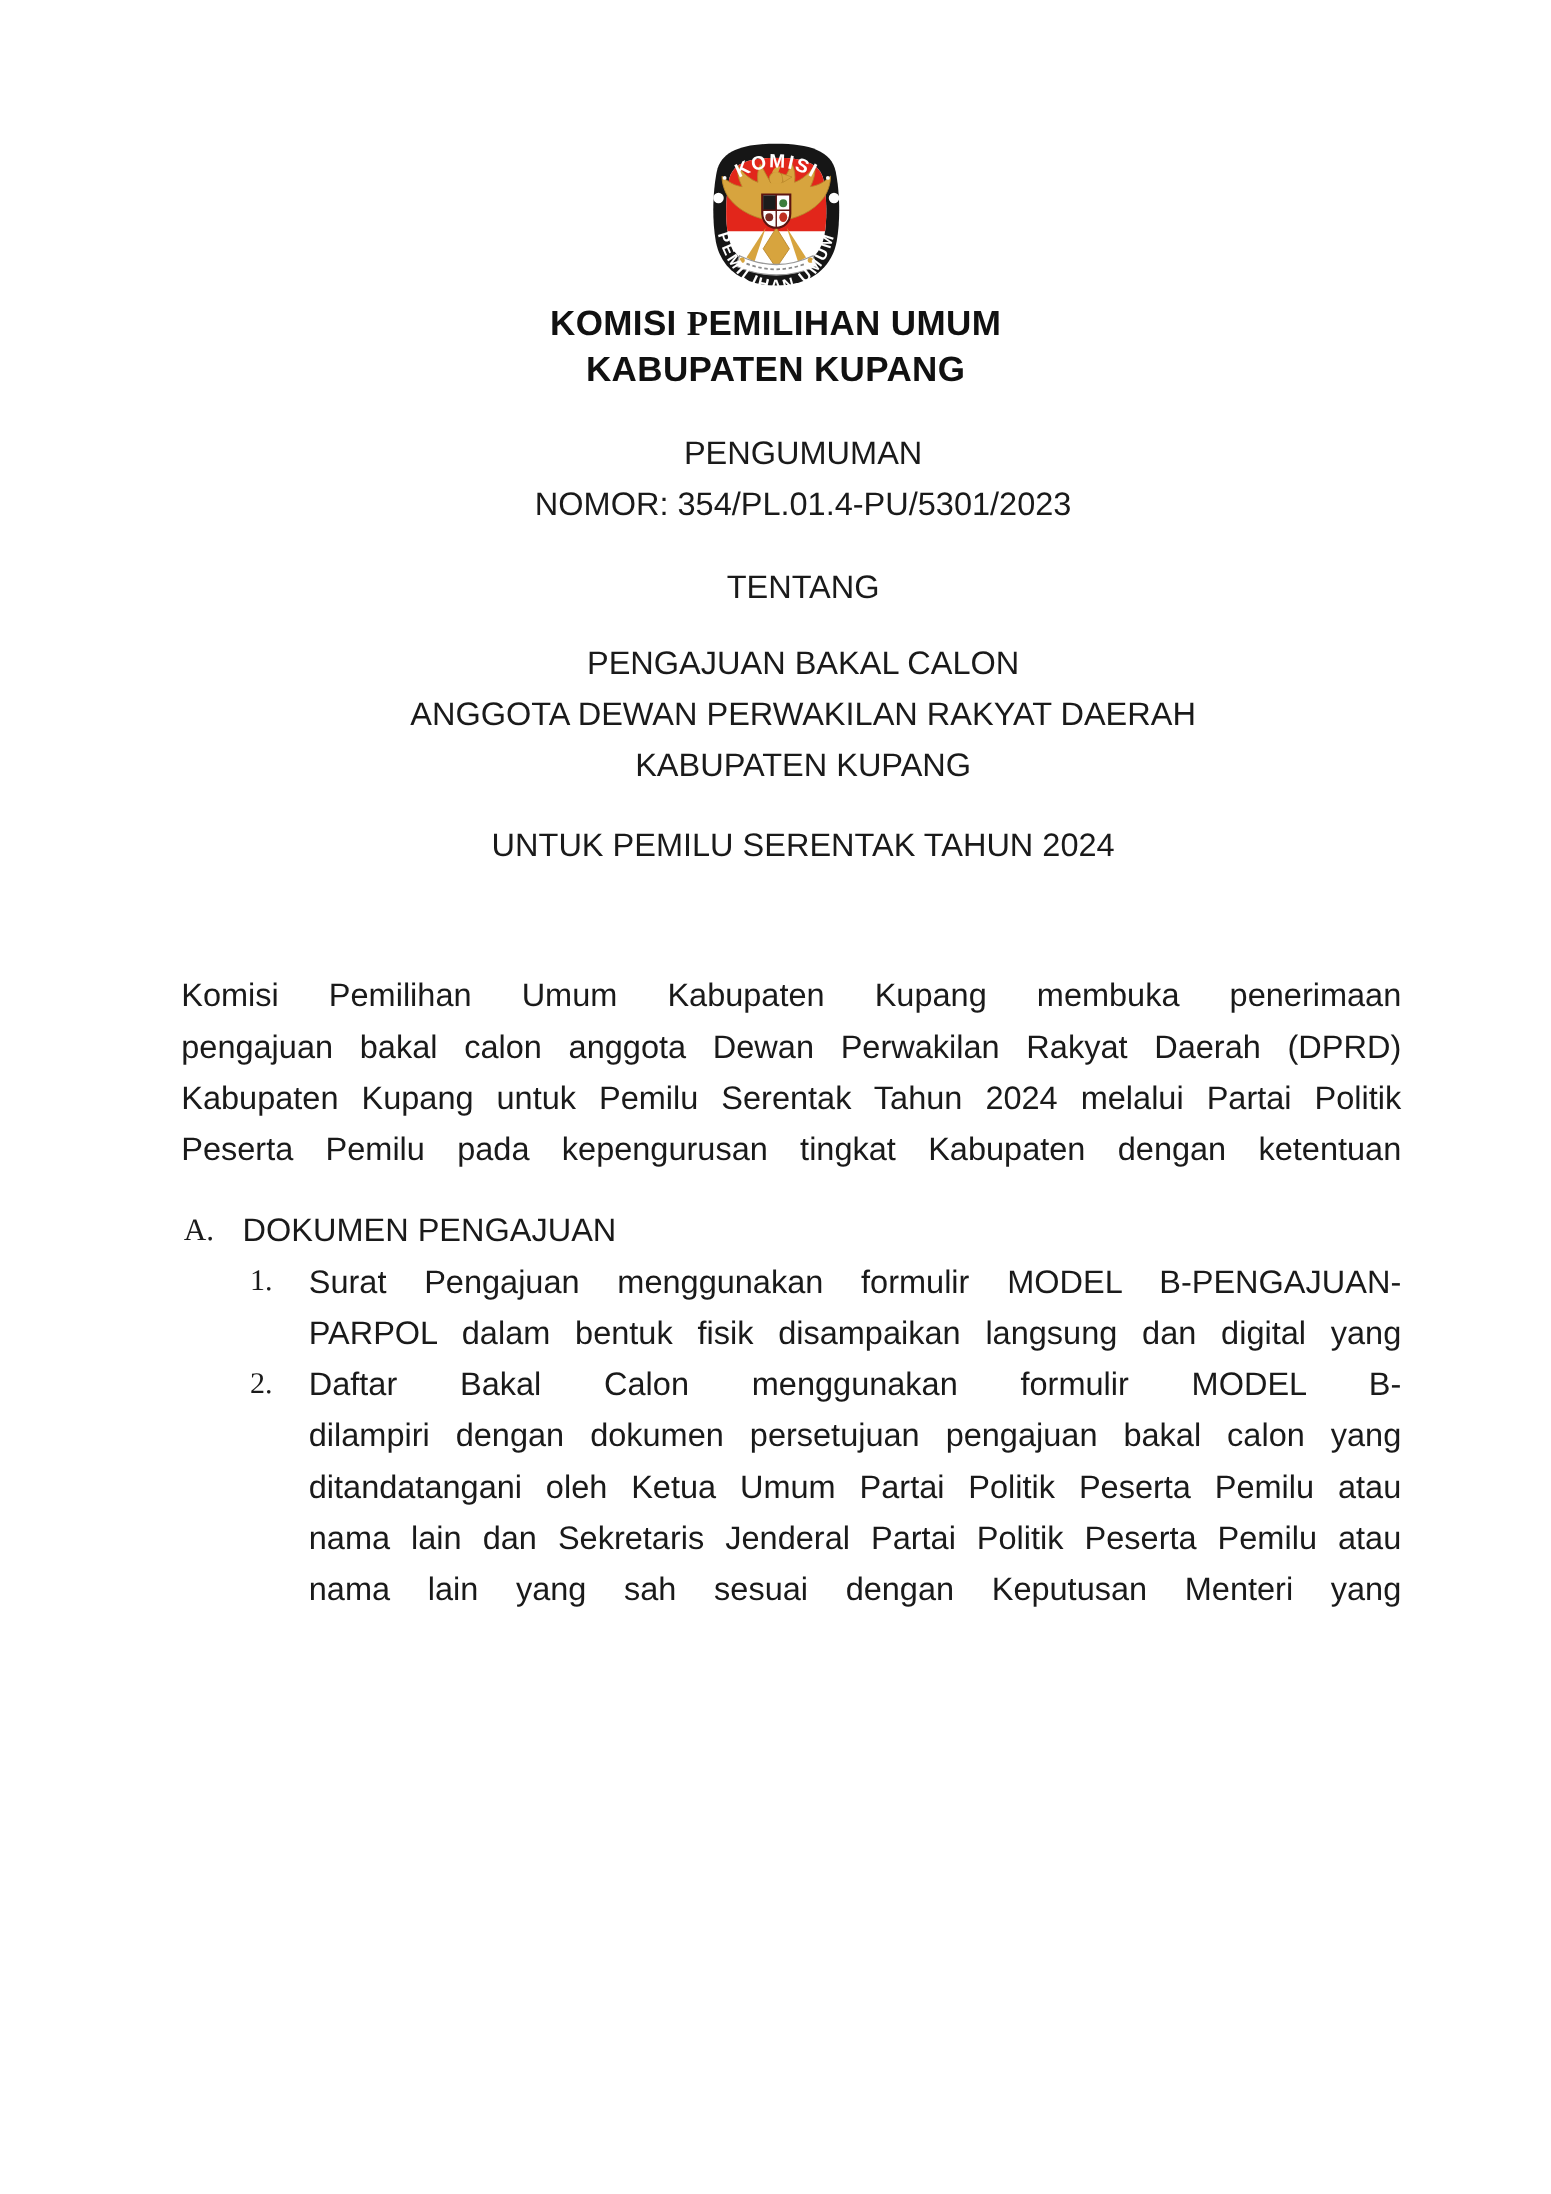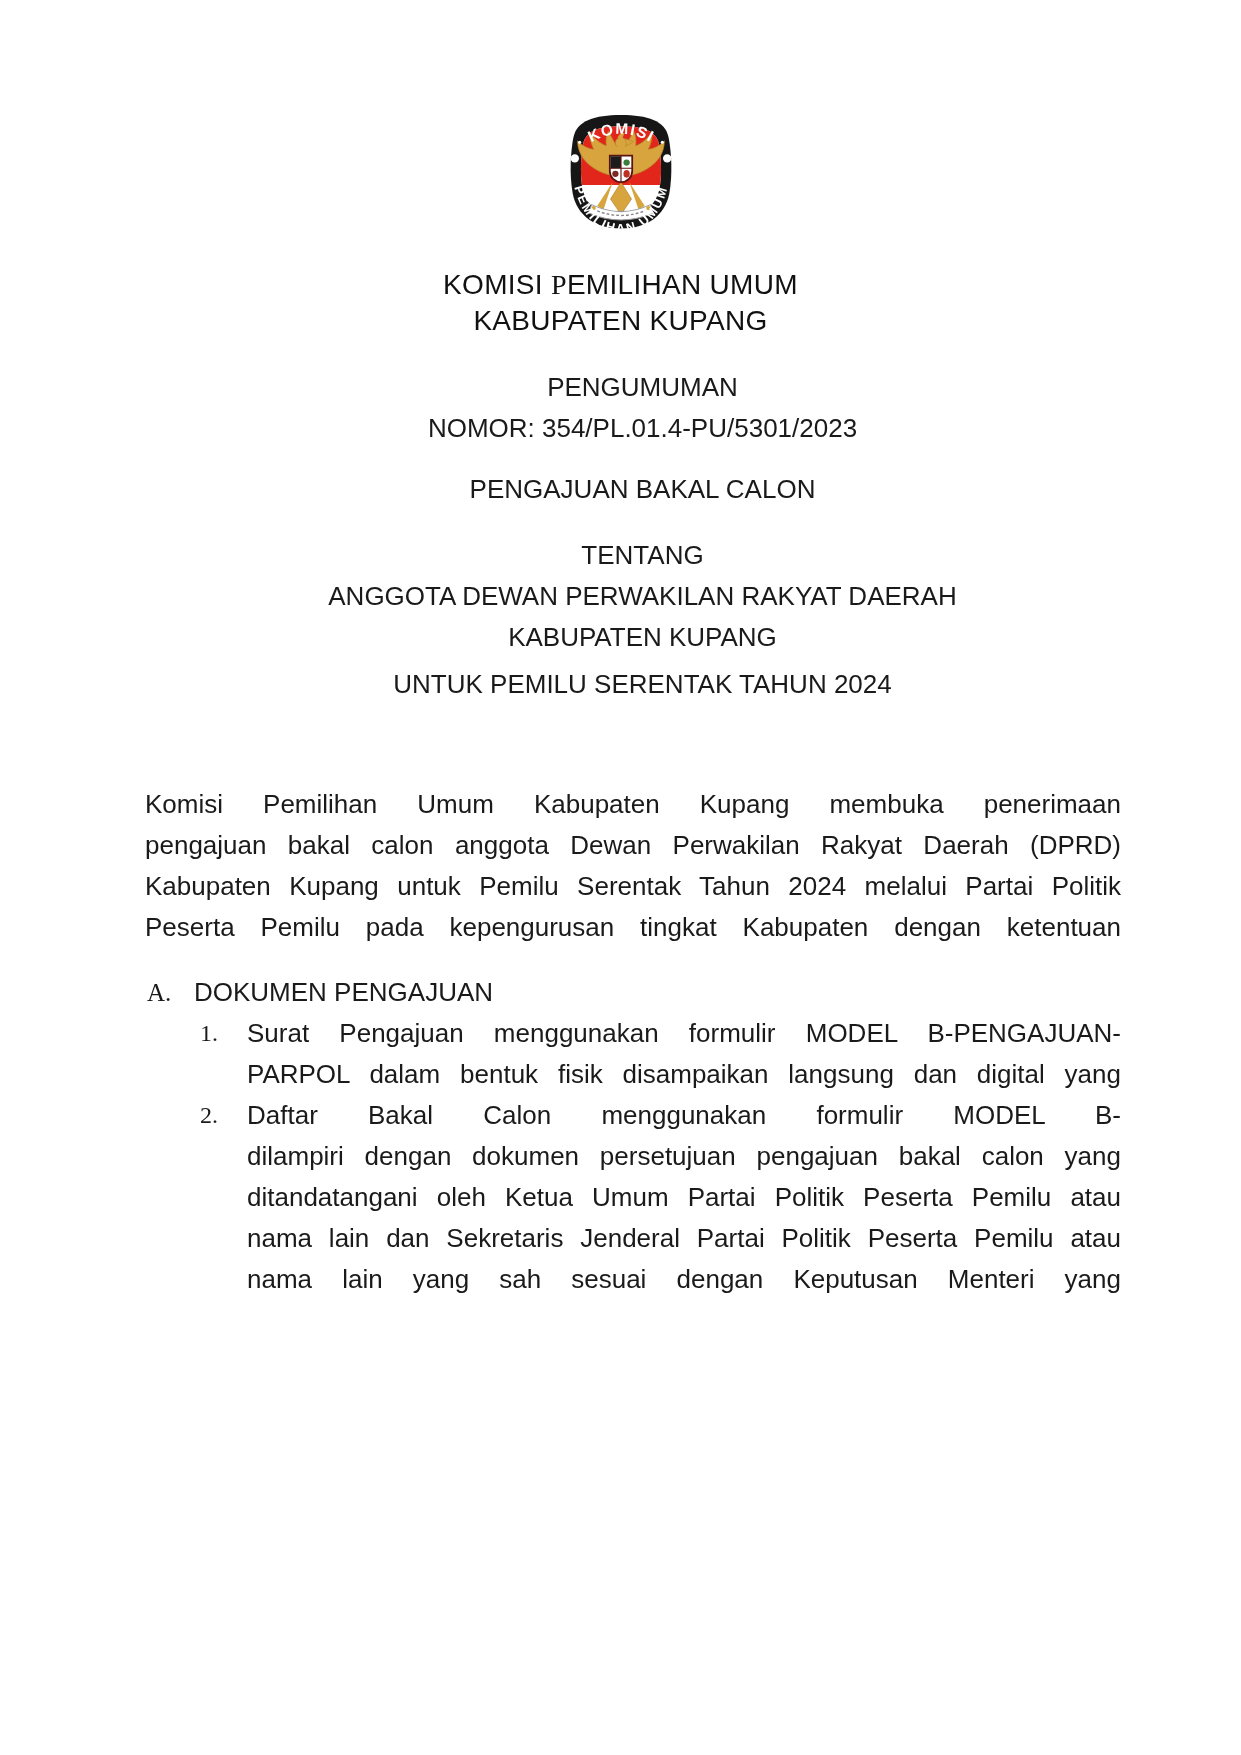--- a/index.html
+++ b/index.html
@@ -17,39 +17,38 @@
   
   .top { text-align: center; }
   .logo-wrap {
     margin: 108px auto 0 auto;
     width: 140px;
     height: 133px;
   }
   .logo-wrap svg { display: block; }
 
   .org {
-    margin-top: 26px;
-    font-weight: normal;
+    font-weight: bold;
     font-size: 28px;
     line-height: 36px;
     letter-spacing: 0.3px;
     color: #111111;
   }
   .org .serif-p { font-family: "Liberation Serif", serif; }
 
   .center-block {
     font-size: 26px;
     line-height: 41px;
     color: #1a1a1a;
   }
   .cline { white-space: nowrap; padding-left: 44px; }
   .gap-pengumuman { margin-top: 28px; }
   .gap-tentang    { margin-top: 25px; }
   .gap-subject    { margin-top: 20px; }
-  .gap-untuk      { margin-top: 6px; }
+  .gap-untuk      { margin-top: 23px; }
 
   
   .content {
     padding-left: 145px;
     padding-right: 120px; 
     font-size: 26px;
     line-height: 41px;
     color: #1a1a1a;
   }
   .intro { margin-top: 79px; }
@@ -151,22 +150,22 @@
     </div>
 
     <div class="org">
       <div class="org-line"><span>KOMISI </span><span class="serif-p">P</span><span>EMILIHAN UMUM</span></div>
       <div class="org-line">KABUPATEN KUPANG</div>
     </div>
 
     <div class="center-block">
       <div class="cline gap-pengumuman">PENGUMUMAN</div>
       <div class="cline">NOMOR: 354/PL.01.4-PU/5301/2023</div>
+      <div class="cline gap-tentang">TENTANG</div>
       <div class="cline gap-subject">PENGAJUAN BAKAL CALON</div>
-      <div class="cline gap-tentang">TENTANG</div>
       <div class="cline">ANGGOTA DEWAN PERWAKILAN RAKYAT DAERAH</div>
       <div class="cline">KABUPATEN KUPANG</div>
       <div class="cline gap-untuk">UNTUK PEMILU SERENTAK TAHUN 2024</div>
     </div>
   </div>
 
   <div class="content">
 
     <div class="intro">
       <div class="jline">Komisi Pemilihan Umum Kabupaten Kupang membuka penerimaan</div>

